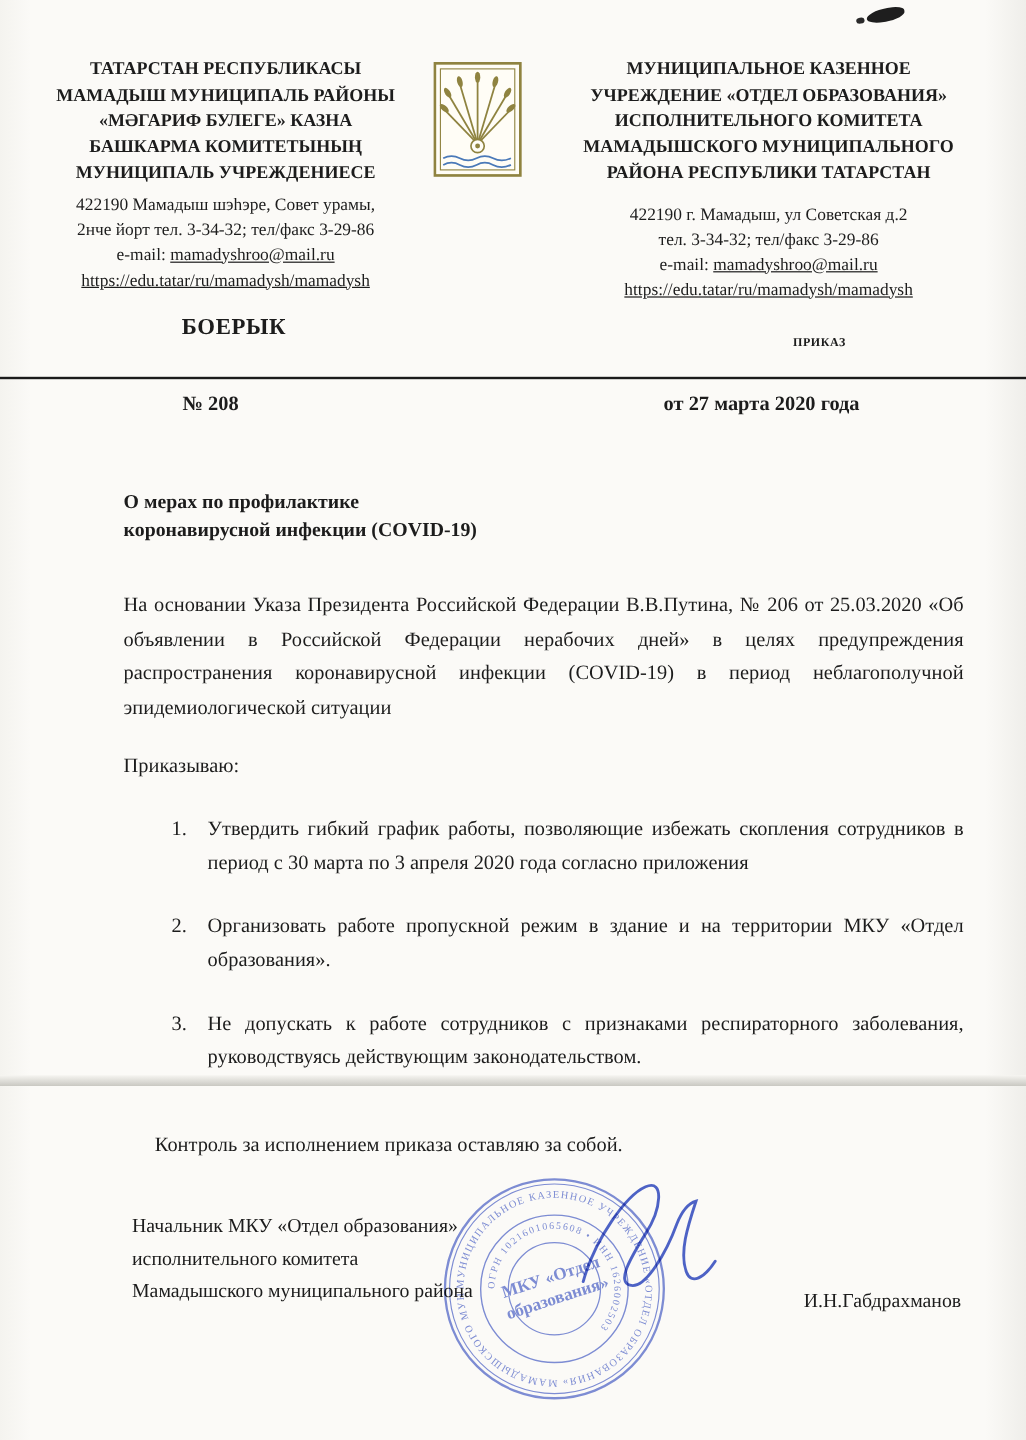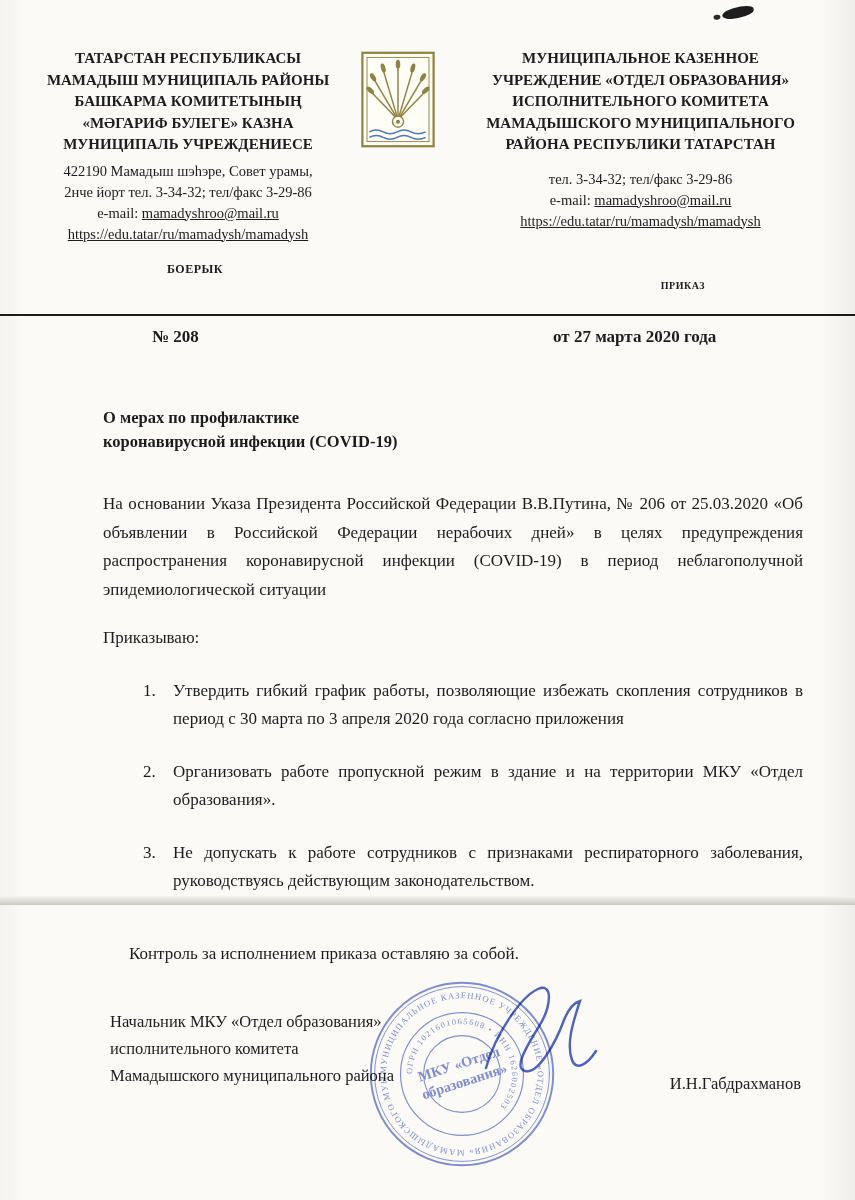--- a/index.html
+++ b/index.html
@@ -28,21 +28,21 @@
   .col.right { flex:1; text-align:center; }
   .org-line  { font-weight:bold; font-size:15px; line-height:21.5px; }
   .addr-group { margin-top:5px; }
   .col.right .addr-group { margin-top:13px; }
   .addr-line { font-size:14.5px; line-height:21px;text-align:center; }
   .link { text-decoration:underline; }
 
   
   .titles { position:absolute; top:262px; left:0; right:0; height:52px; }
   .boeryk { position:absolute; left:115px; width:160px; text-align:center;
-    font-weight:bold; font-size:12px; letter-spacing:.5px; }
+    font-weight:bold; font-size:19px; letter-spacing:.5px; }
   .prikaz { position:absolute; top:18px; left:545px; width:160px; text-align:right;
     font-weight:bold; font-size:10px; letter-spacing:.5px; }
   .rule { position:absolute; top:314px; left:0; right:0; border-top:2.5px solid #1b1b1b; }
   .numrow { position:absolute; top:327px; left:0; right:0; height:30px; font-weight:bold; font-size:17px; }
   .order-number { position:absolute; left:152px; }
   .order-date   { position:absolute; left:553px; }
 
   
   .subject { position:absolute; top:406px; left:103px; font-weight:bold;
     font-size:16.5px; line-height:24px; }
@@ -74,22 +74,22 @@
 
 <div class="page">
 
   <div class="ink-mark"></div>
 
   <header class="letterhead">
 
     <div class="col left">
       <div class="org-line">ТАТАРСТАН РЕСПУБЛИКАСЫ</div>
       <div class="org-line">МАМАДЫШ МУНИЦИПАЛЬ РАЙОНЫ</div>
+      <div class="org-line">«МӘГАРИФ БУЛЕГЕ» КАЗНА</div>
       <div class="org-line">БАШКАРМА КОМИТЕТЫНЫҢ</div>
-      <div class="org-line">«МӘГАРИФ БУЛЕГЕ» КАЗНА</div>
       <div class="org-line">МУНИЦИПАЛЬ УЧРЕЖДЕНИЕСЕ</div>
       <div class="addr-group">
         <div class="addr-line">422190 Мамадыш шэһэре, Совет урамы,</div>
         <div class="addr-line">2нче йорт тел. 3-34-32; тел/факс 3-29-86</div>
         <div class="addr-line"><span>e-mail: </span><span class="link">mamadyshroo@mail.ru</span></div>
         <div class="addr-line"><span class="link">https://edu.tatar/ru/mamadysh/mamadysh</span></div>
       </div>
     </div>
 
     <div class="emblem-wrap">
@@ -121,20 +121,21 @@
       </svg>
     </div>
 
     <div class="col right">
       <div class="org-line">МУНИЦИПАЛЬНОЕ КАЗЕННОЕ</div>
       <div class="org-line">УЧРЕЖДЕНИЕ  «ОТДЕЛ ОБРАЗОВАНИЯ»</div>
       <div class="org-line">ИСПОЛНИТЕЛЬНОГО КОМИТЕТА</div>
       <div class="org-line">МАМАДЫШСКОГО МУНИЦИПАЛЬНОГО</div>
       <div class="org-line">РАЙОНА РЕСПУБЛИКИ ТАТАРСТАН</div>
       <div class="addr-group">
+        <div class="addr-line">422190 г. Мамадыш, ул Советская д.2</div>
         <div class="addr-line">тел. 3-34-32; тел/факс 3-29-86</div>
         <div class="addr-line"><span>e-mail: </span><span class="link">mamadyshroo@mail.ru</span></div>
         <div class="addr-line"><span class="link">https://edu.tatar/ru/mamadysh/mamadysh</span></div>
       </div>
     </div>
   </header>
 
   <div class="titles">
     <div class="boeryk">БОЕРЫК</div>
     <div class="prikaz">ПРИКАЗ</div>

